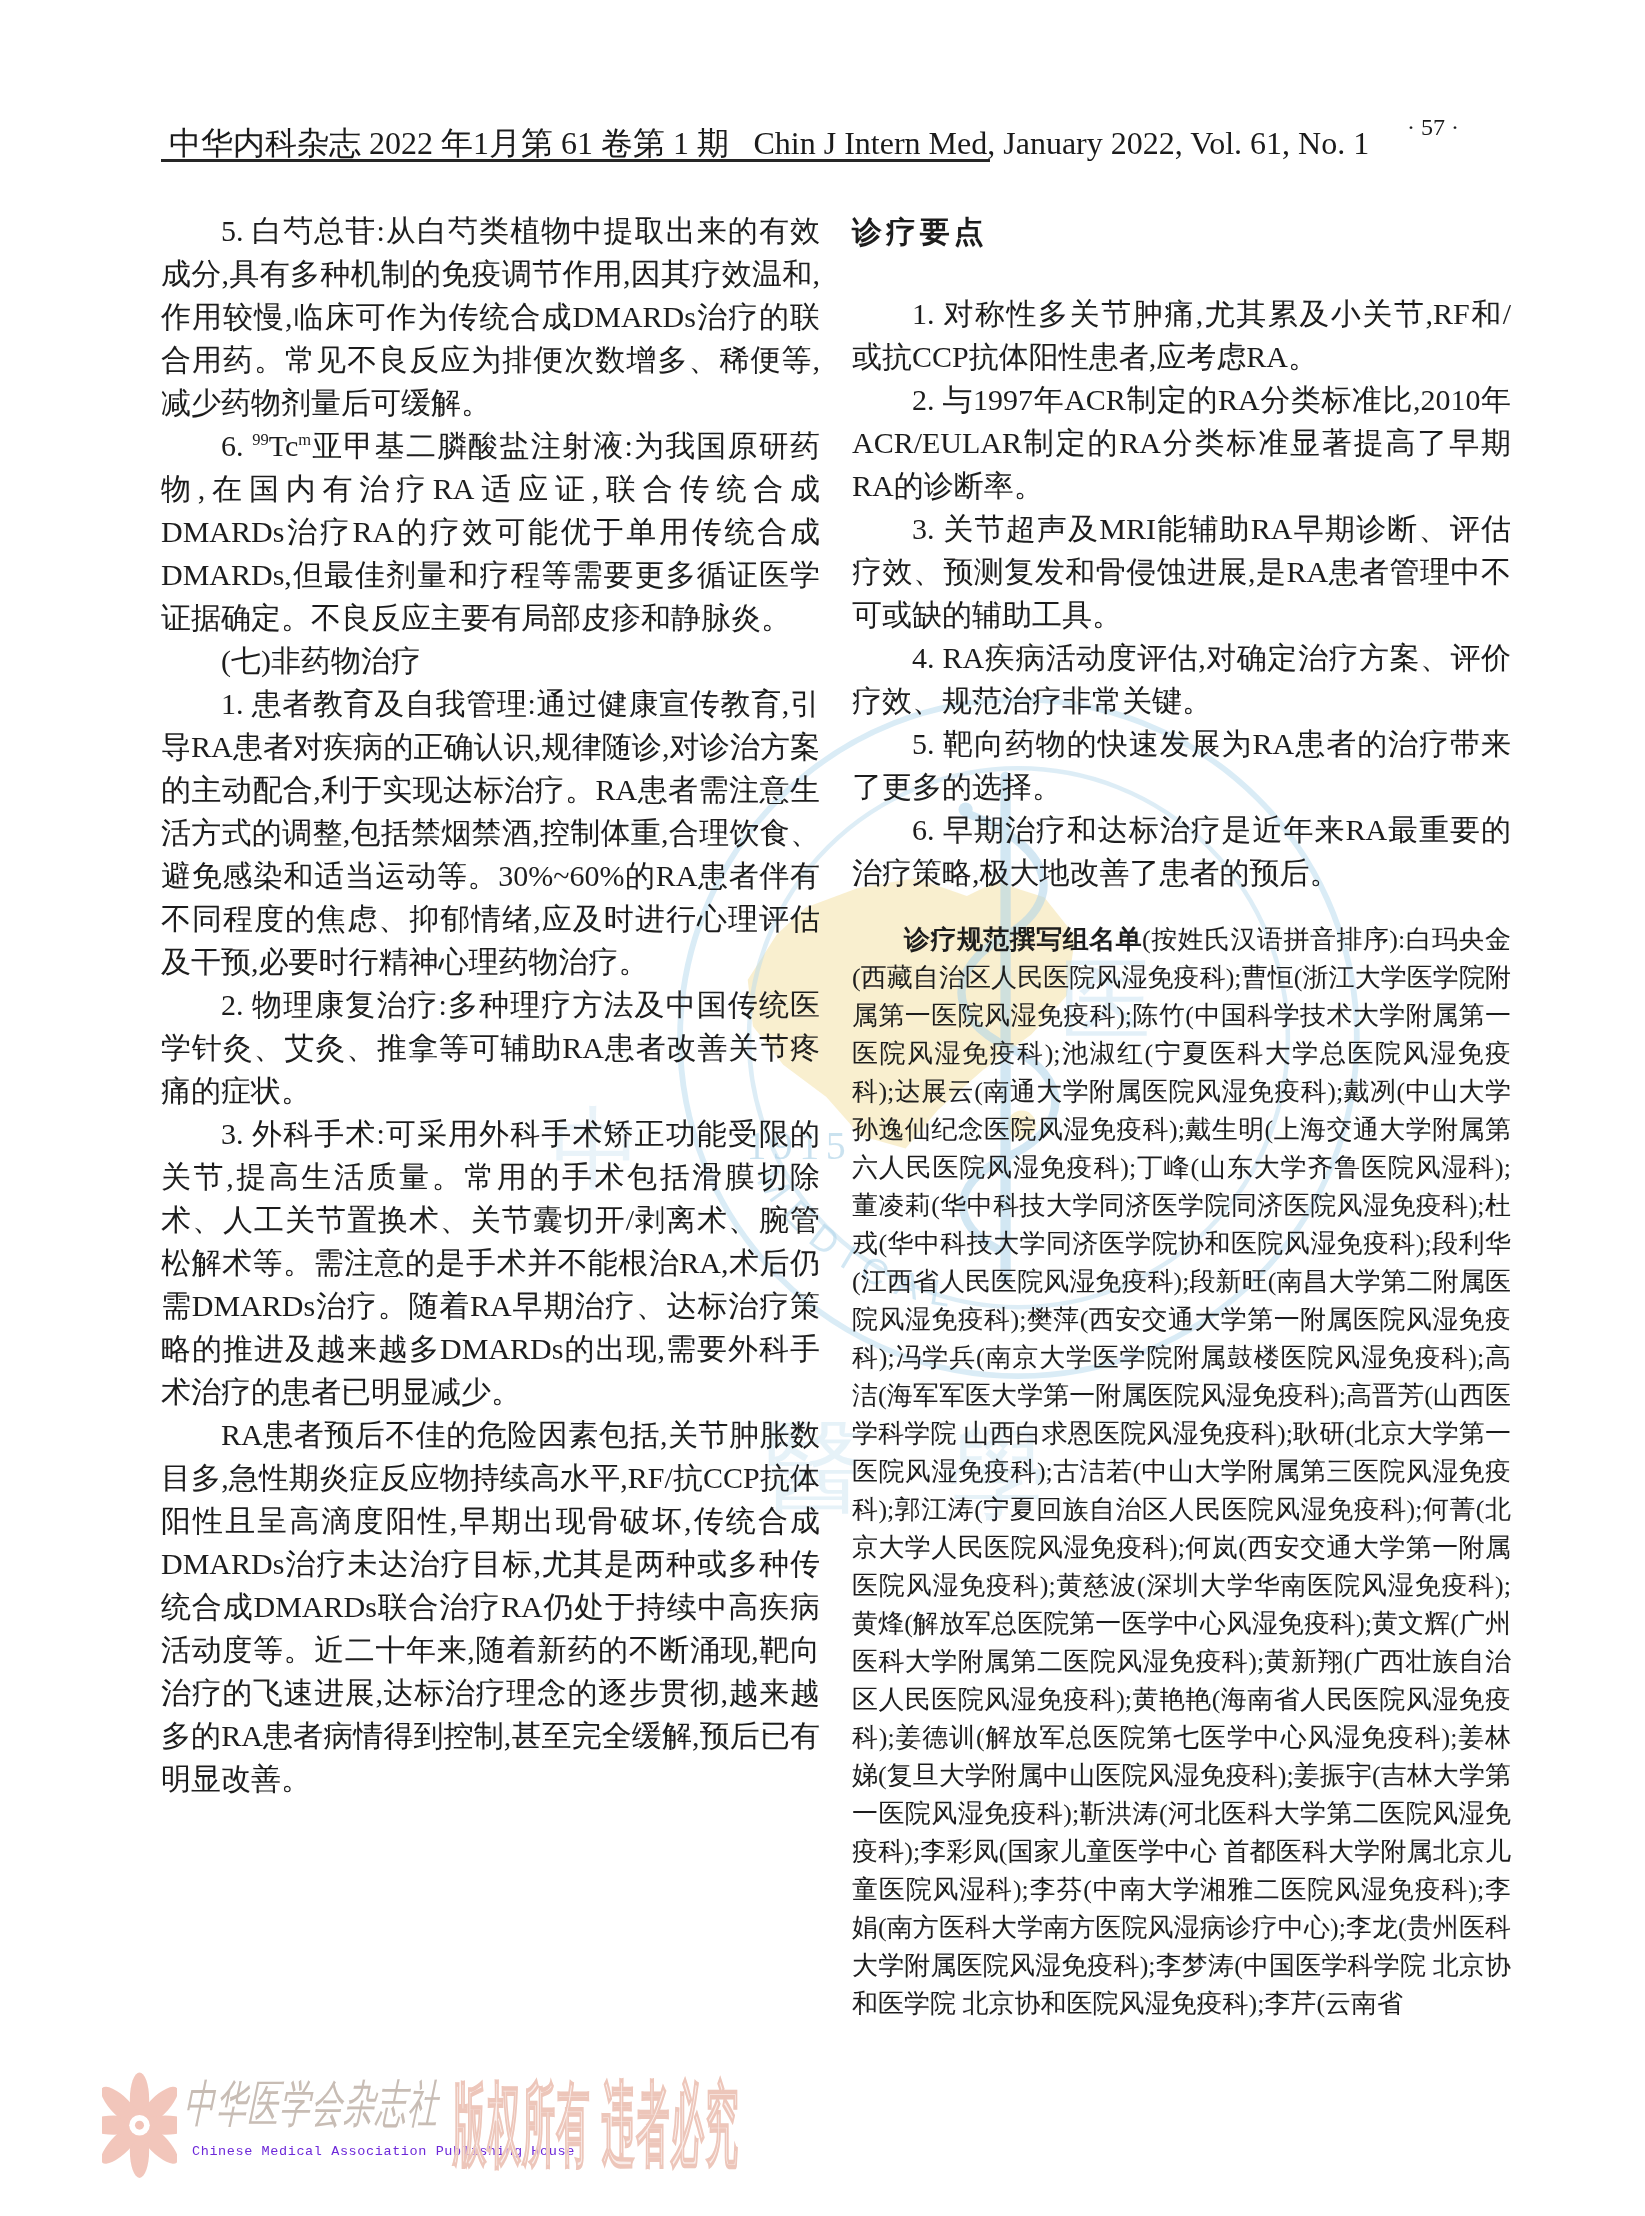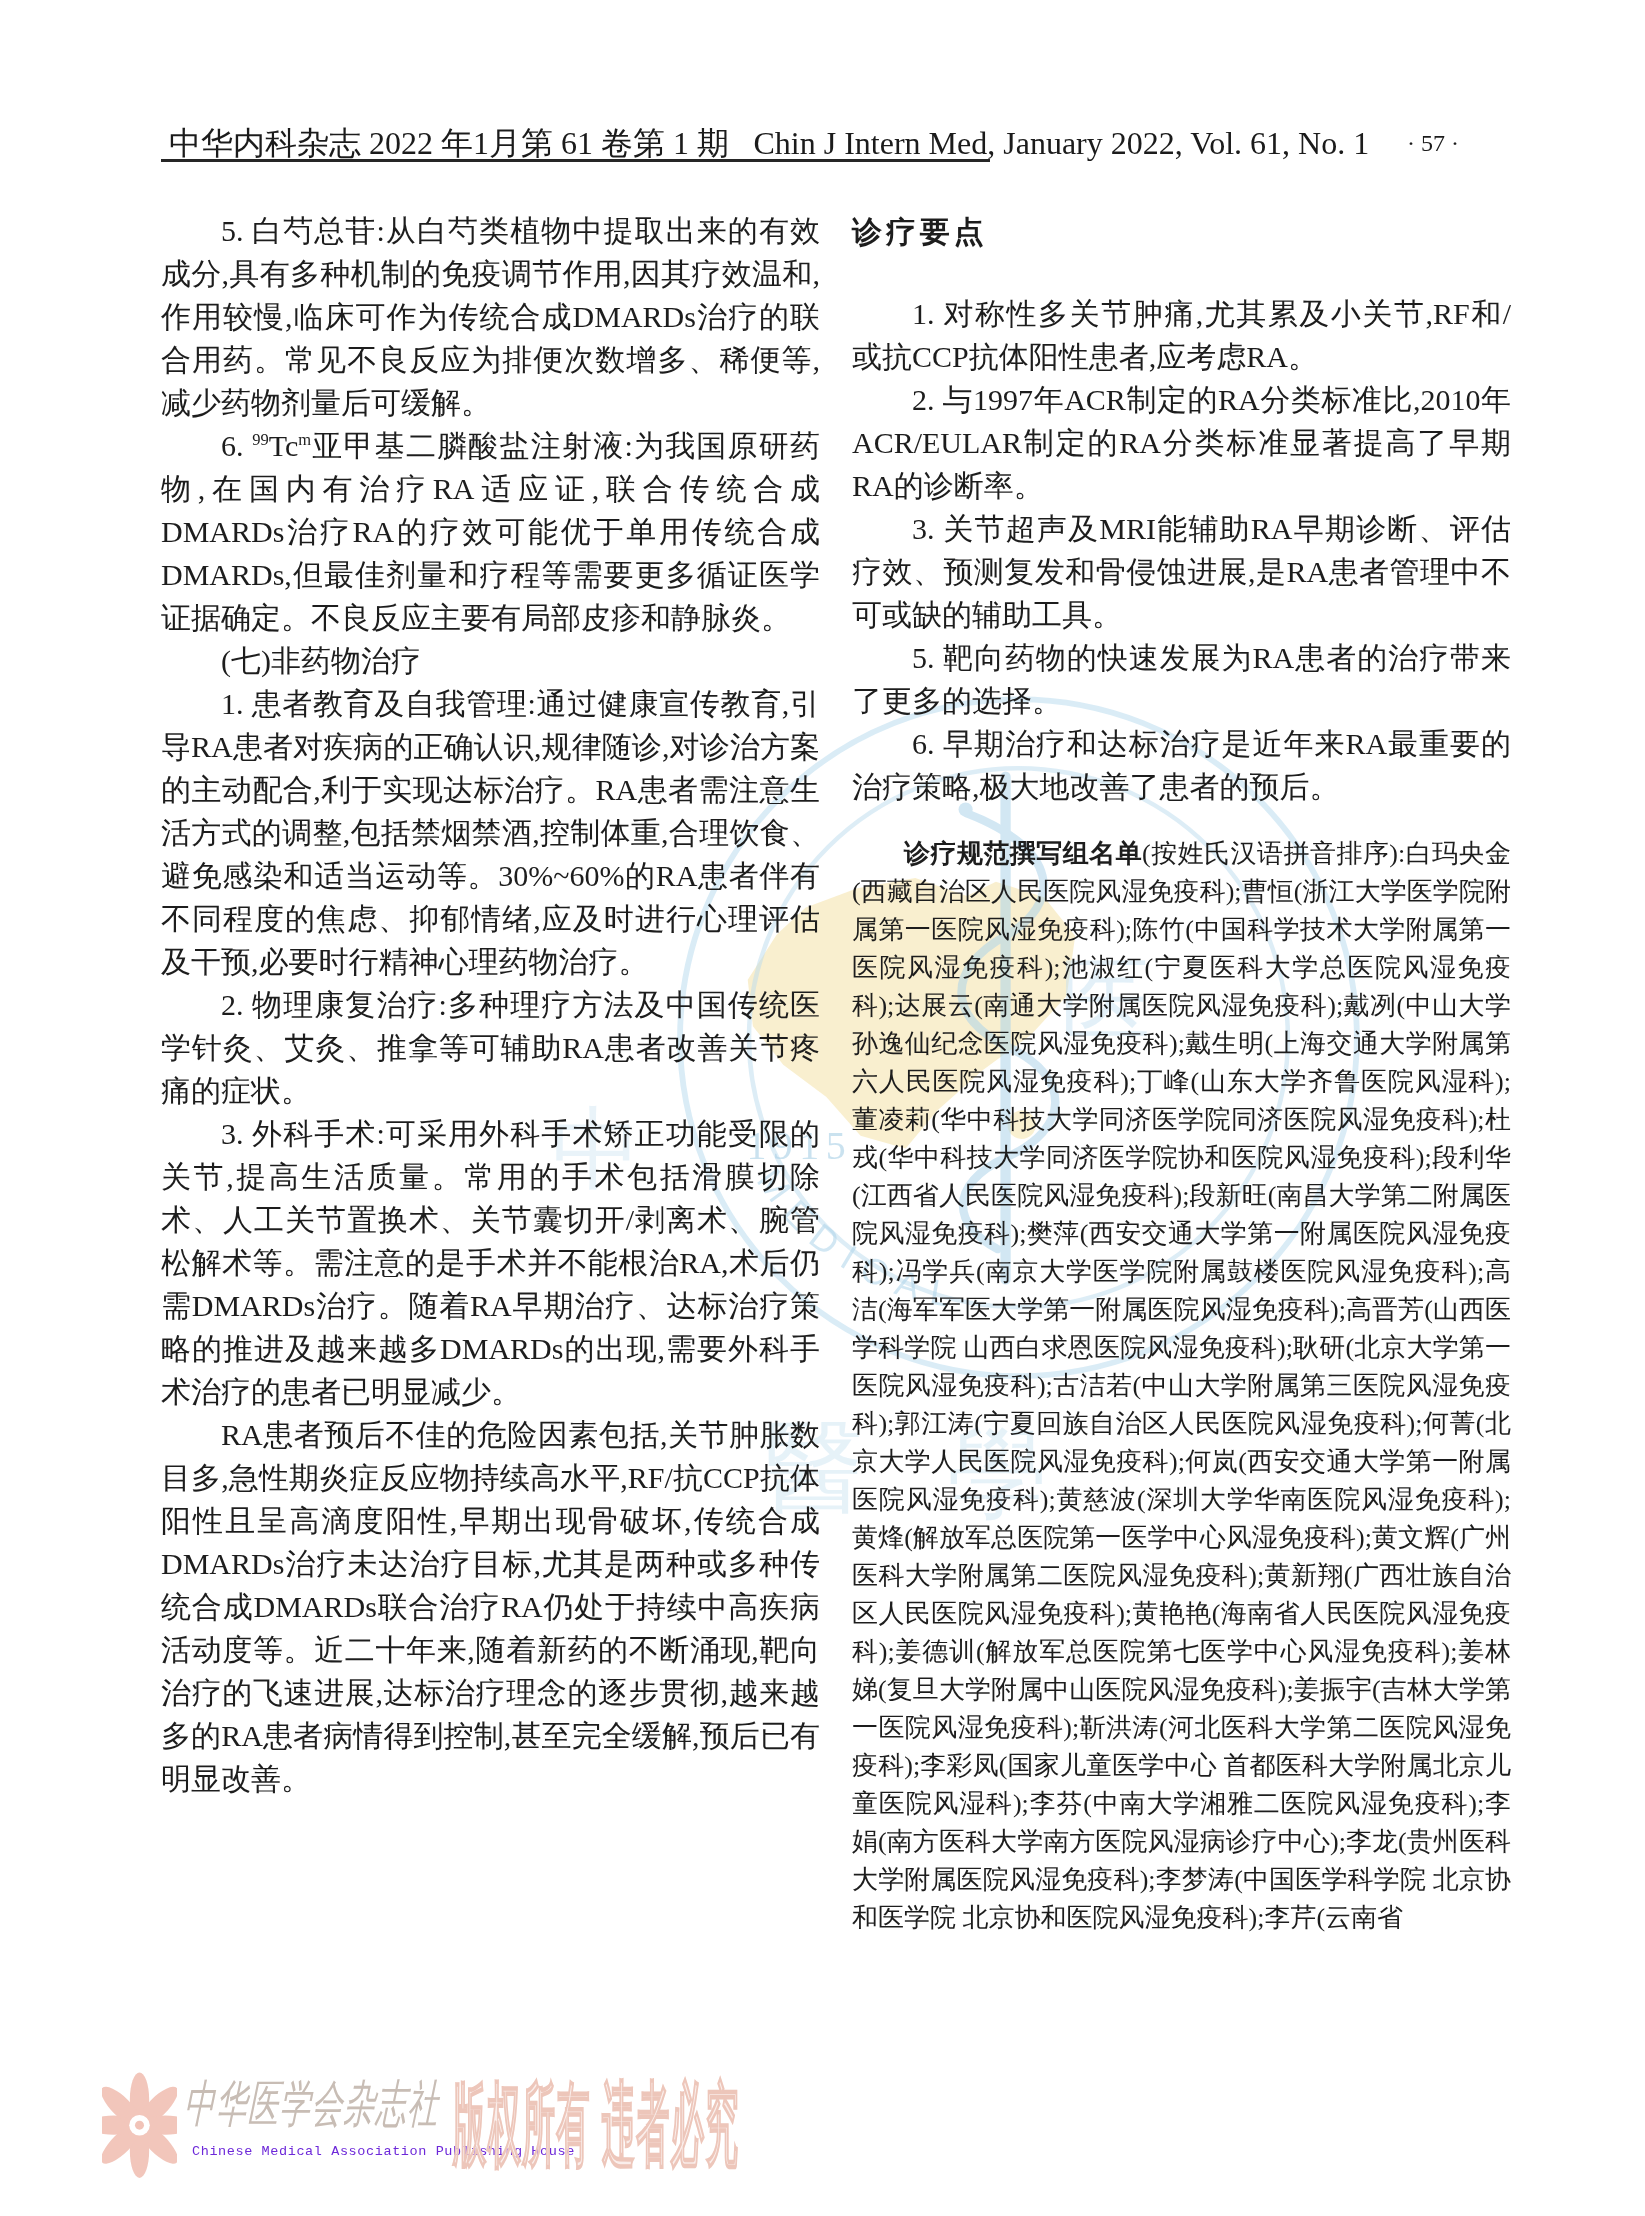--- a/index.html
+++ b/index.html
@@ -16,21 +16,21 @@
     position:absolute;left:169px;top:129px;width:1354px;
     font-size:32px;line-height:28px;white-space:nowrap;
     color:#1b1b1b;
   }
   .header .cn{margin-right:24.5px;}
   .header-rule{
     position:absolute;left:161px;top:159px;width:829px;height:3.2px;
     background:#262626;
   }
   .pagenum{
-    position:absolute;left:1407px;top:130px;
+    position:absolute;left:1407px;top:114px;
     font-size:24px;color:#1b1b1b;white-space:nowrap;
   }
   
   .col{
     position:absolute;width:659px;
     font-size:30px;line-height:43px;
     text-align:justify;text-justify:inter-ideograph;
     z-index:2;
   }
   .col.left{left:161px;top:209px;}
@@ -126,20 +126,21 @@
       <p class="para indent"><span>3. 外科手术:可采用外科手术矫正功能受限的关节,提高生活质量。常用的手术包括滑膜切除术、人工关节置换术、关节囊切开/剥离术、腕管松解术等。需注意的是手术并不能根治RA,术后仍需DMARDs治疗。随着RA早期治疗、达标治疗策略的推进及越来越多DMARDs的出现,需要外科手术治疗的患者已明显减少。</span></p>
       <p class="para indent"><span>RA患者预后不佳的危险因素包括,关节肿胀数目多,急性期炎症反应物持续高水平,RF/抗CCP抗体阳性且呈高滴度阳性,早期出现骨破坏,传统合成DMARDs治疗未达治疗目标,尤其是两种或多种传统合成DMARDs联合治疗RA仍处于持续中高疾病活动度等。近二十年来,随着新药的不断涌现,靶向治疗的飞速进展,达标治疗理念的逐步贯彻,越来越多的RA患者病情得到控制,甚至完全缓解,预后已有明显改善。</span></p>
     </div>
 
   <div class="col right">
     <h2 class="box-title">诊疗要点</h2>
     <div id="key-points">
         <p class="para indent"><span>1. 对称性多关节肿痛,尤其累及小关节,RF和/或抗CCP抗体阳性患者,应考虑RA。</span></p>
         <p class="para indent"><span>2. 与1997年ACR制定的RA分类标准比,2010年ACR/EULAR制定的RA分类标准显著提高了早期RA的诊断率。</span></p>
         <p class="para indent"><span>3. 关节超声及MRI能辅助RA早期诊断、评估疗效、预测复发和骨侵蚀进展,是RA患者管理中不可或缺的辅助工具。</span></p>
+        <p class="para indent"><span>4. RA疾病活动度评估,对确定治疗方案、评价疗效、规范治疗非常关键。</span></p>
         <p class="para indent"><span>5. 靶向药物的快速发展为RA患者的治疗带来了更多的选择。</span></p>
         <p class="para indent"><span>6. 早期治疗和达标治疗是近年来RA最重要的治疗策略,极大地改善了患者的预后。</span></p>
       </div>
     <div class="writing-group" id="writing-group">
         <p class="para indent"><span class="bold-label">诊疗规范撰写组名单</span><span>(按姓氏汉语拼音排序):白玛央金(西藏自治区人民医院风湿免疫科);曹恒(浙江大学医学院附属第一医院风湿免疫科);陈竹(中国科学技术大学附属第一医院风湿免疫科);池淑红(宁夏医科大学总医院风湿免疫科);达展云(南通大学附属医院风湿免疫科);戴冽(中山大学孙逸仙纪念医院风湿免疫科);戴生明(上海交通大学附属第六人民医院风湿免疫科);丁峰(山东大学齐鲁医院风湿科);董凌莉(华中科技大学同济医学院同济医院风湿免疫科);杜戎(华中科技大学同济医学院协和医院风湿免疫科);段利华(江西省人民医院风湿免疫科);段新旺(南昌大学第二附属医院风湿免疫科);樊萍(西安交通大学第一附属医院风湿免疫科);冯学兵(南京大学医学院附属鼓楼医院风湿免疫科);高洁(海军军医大学第一附属医院风湿免疫科);高晋芳(山西医学科学院 山西白求恩医院风湿免疫科);耿研(北京大学第一医院风湿免疫科);古洁若(中山大学附属第三医院风湿免疫科);郭江涛(宁夏回族自治区人民医院风湿免疫科);何菁(北京大学人民医院风湿免疫科);何岚(西安交通大学第一附属医院风湿免疫科);黄慈波(深圳大学华南医院风湿免疫科);黄烽(解放军总医院第一医学中心风湿免疫科);黄文辉(广州医科大学附属第二医院风湿免疫科);黄新翔(广西壮族自治区人民医院风湿免疫科);黄艳艳(海南省人民医院风湿免疫科);姜德训(解放军总医院第七医学中心风湿免疫科);姜林娣(复旦大学附属中山医院风湿免疫科);姜振宇(吉林大学第一医院风湿免疫科);靳洪涛(河北医科大学第二医院风湿免疫科);李彩凤(国家儿童医学中心 首都医科大学附属北京儿童医院风湿科);李芬(中南大学湘雅二医院风湿免疫科);李娟(南方医科大学南方医院风湿病诊疗中心);李龙(贵州医科大学附属医院风湿免疫科);李梦涛(中国医学科学院 北京协和医学院 北京协和医院风湿免疫科);李芹(云南省</span></p>
       </div>
   </div>
 
   <svg class="wm wm-flower" width="75" height="119" viewBox="0 0 116 185" aria-hidden="true">
     <g transform="translate(58,92)">

